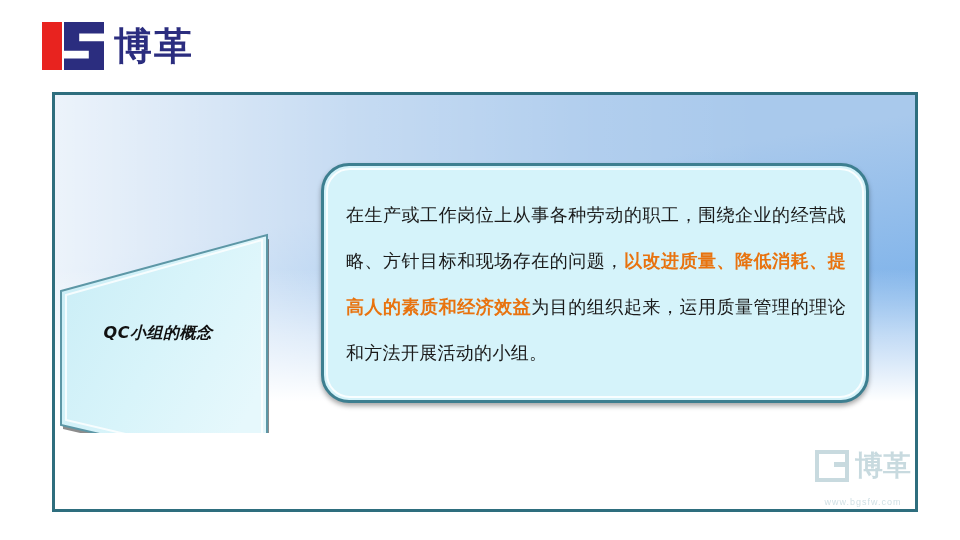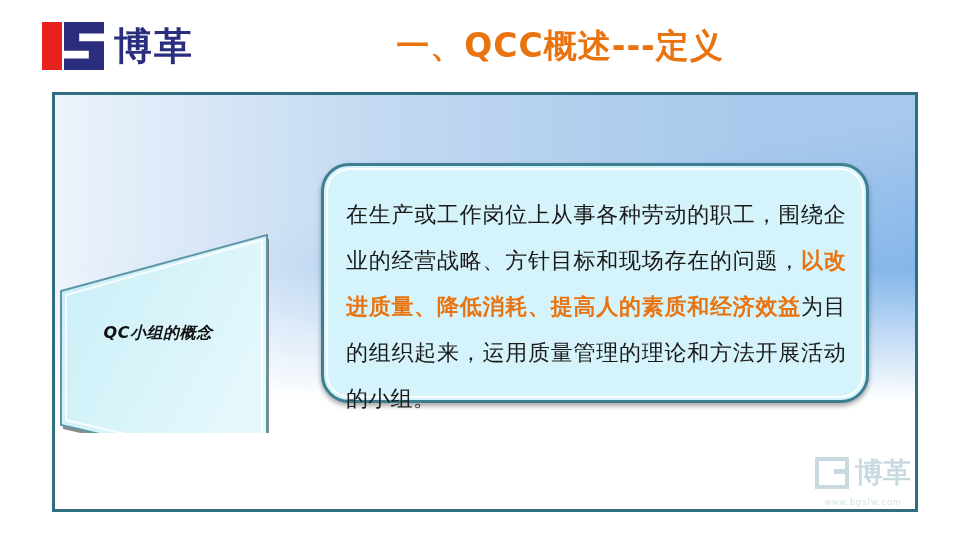--- a/index.html
+++ b/index.html
@@ -132,21 +132,21 @@
     font-size: 28px;
     font-weight: bold;
     color: #4d8899;
     line-height: 1;
     font-family: "DejaVu Sans", "Liberation Sans", sans-serif;
   }
   .wm-url {
     font-size: 9px;
     color: #5e93a3;
     letter-spacing: 1px;
-    margin-top: 8px;
+    margin-top: 15px;
     font-family: "Liberation Sans", sans-serif;
   }
 
   
   .trapezoid-wrap {
     position: absolute;
     left: 0px; top: 68px;
     width: 220px; height: 270px;
   }
   .trapezoid-wrap svg { display: block; }
@@ -179,21 +179,21 @@
     position: absolute;
     left: 2px; top: 2px; right: 2px; bottom: 2px;
     border-radius: 24px;
     border: 2px solid rgba(255,255,255,.85);
     pointer-events: none;
   }
   .textbox-inner {
     position: absolute;
     left: 22px; top: 26px;
     right: 20px; bottom: 16px;
-    font-size: 22px;
+    font-size: 18px;
     line-height: 46px;
     color: #1a1a1a;
     font-family: "DejaVu Sans", "Liberation Sans", sans-serif;
     text-align: justify;
     letter-spacing: .3px;
   }
   .hl {
     color: #e8730f;
     font-weight: bold;
   }
@@ -204,21 +204,20 @@
 <div class="header">
 
   <div class="logo">
     <div class="logo-mark">
       <span class="lm-red"></span>
       <span class="lm-navy"></span>
     </div>
     <div class="logo-text">博革</div>
   </div>
 
-  <div class="slide-title">一、QCC概述---定义</div>
 </div>
 
 <div class="frame">
 
   <div class="trapezoid-wrap">
     <svg width="220" height="270" viewBox="0 0 220 270">
       <defs>
         <linearGradient id="trapFill" x1="0" y1="0" x2="1" y2="0.6">
           <stop offset="0%" stop-color="#c9edf6"></stop>
           <stop offset="55%" stop-color="#d8f4fa"></stop>

